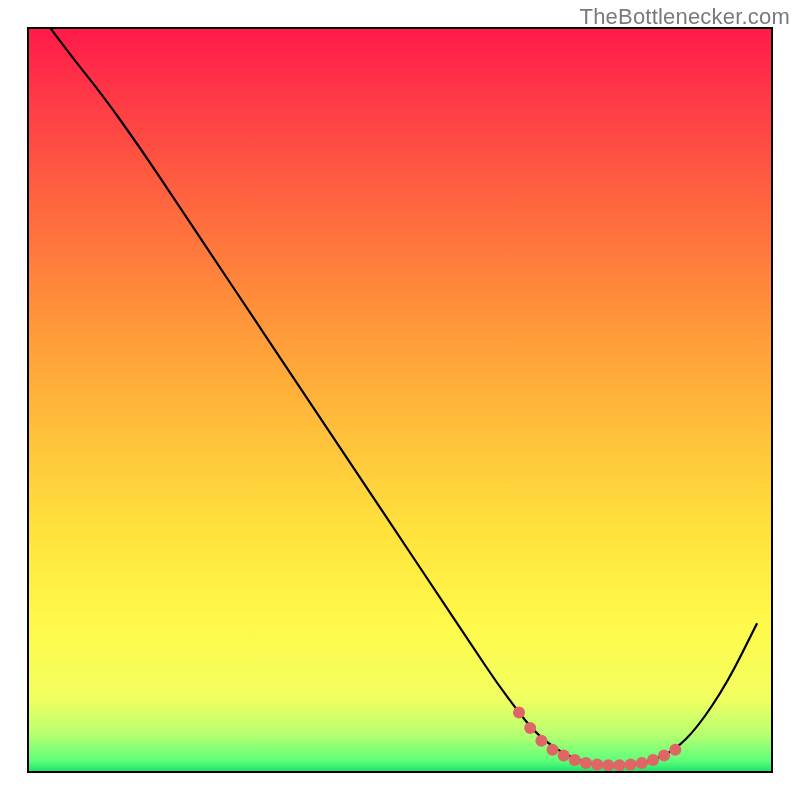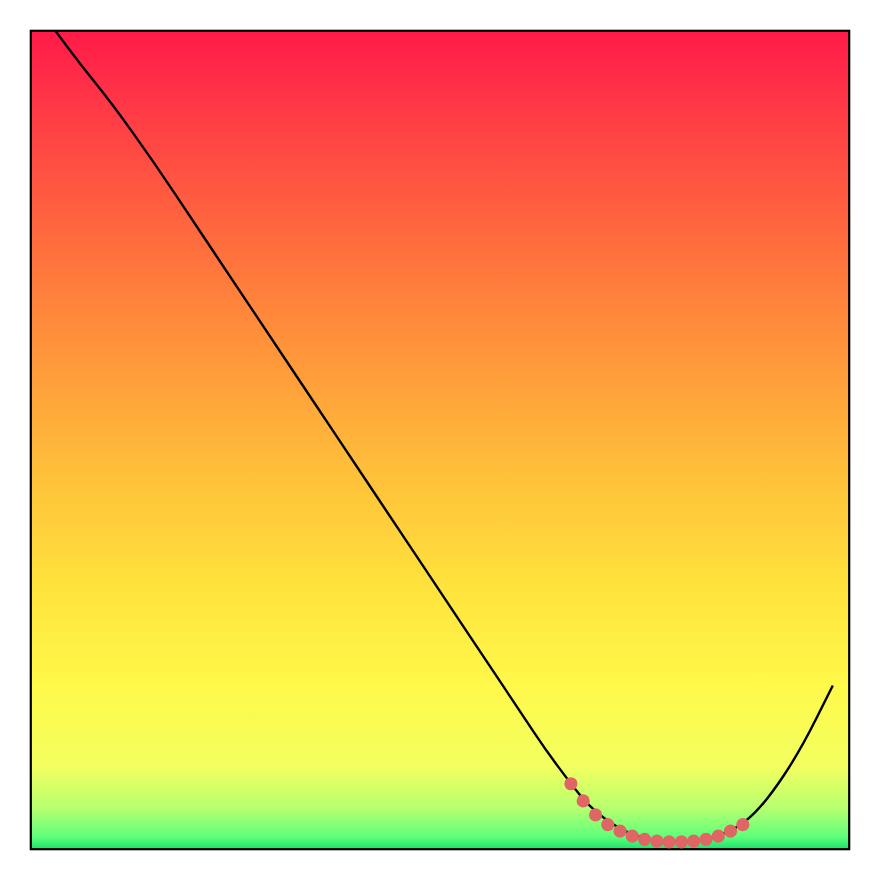--- a/index.html
+++ b/index.html
@@ -28,20 +28,21 @@
   svg.chart {
     display: block;
     width: 800px;
     height: 800px;
   }
 </style>
 </head>
 <body>
 
 <div class="chart-wrap">
+  <div class="attribution">TheBottlenecker.com</div>
 
   <svg class="chart" viewBox="0 0 800 800">
     <defs>
       <linearGradient id="bg-grad" x1="0" y1="0" x2="0" y2="1">
           <stop offset="0%" stop-color="#ff1a49"></stop>
           <stop offset="10%" stop-color="#ff3b46"></stop>
           <stop offset="25%" stop-color="#ff6a3e"></stop>
           <stop offset="40%" stop-color="#ff983a"></stop>
           <stop offset="55.00000000000001%" stop-color="#ffc23a"></stop>
           <stop offset="68%" stop-color="#ffe33d"></stop>

